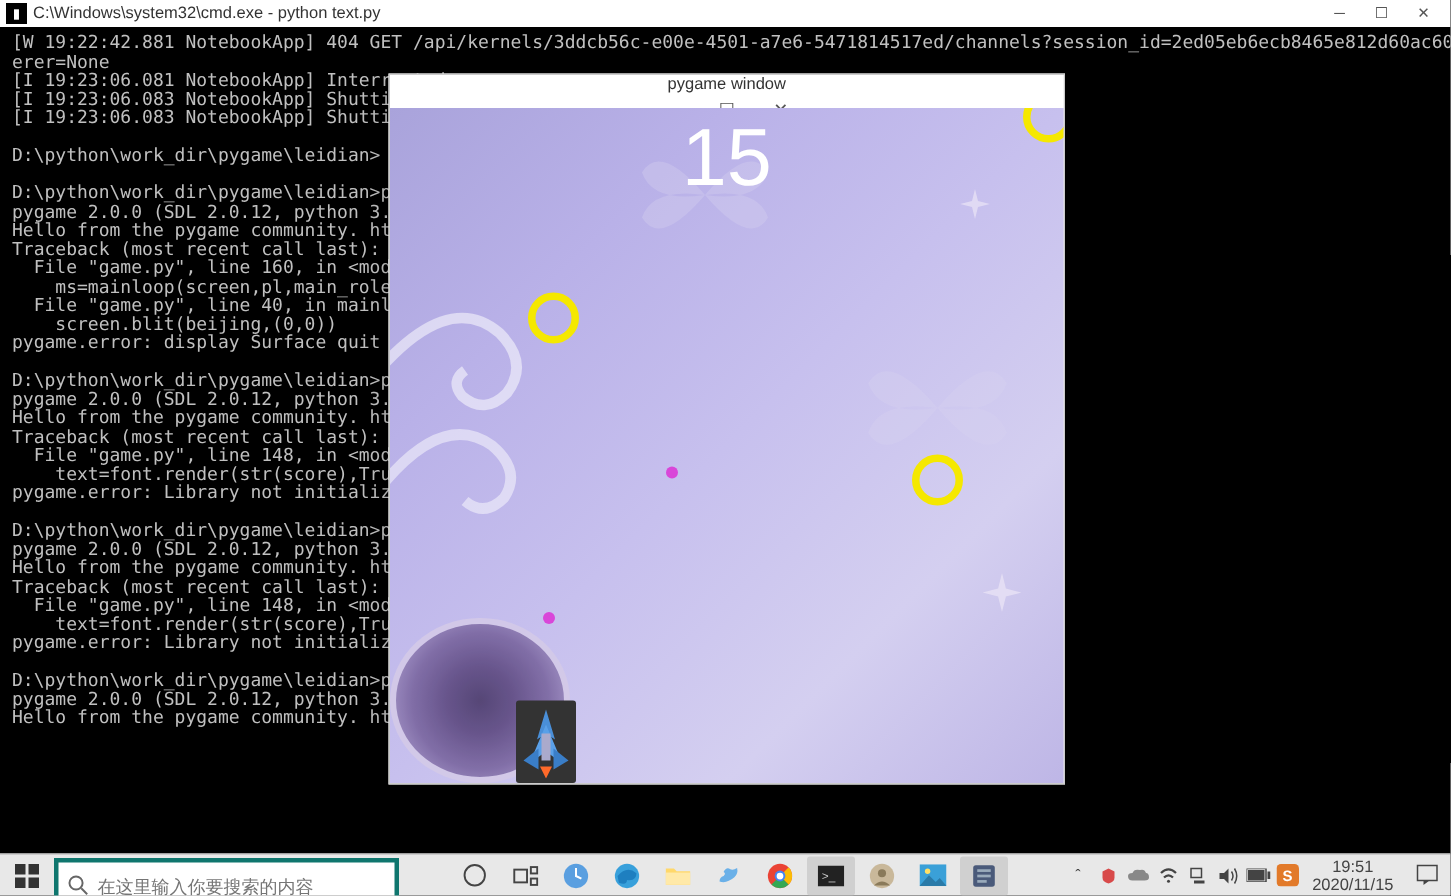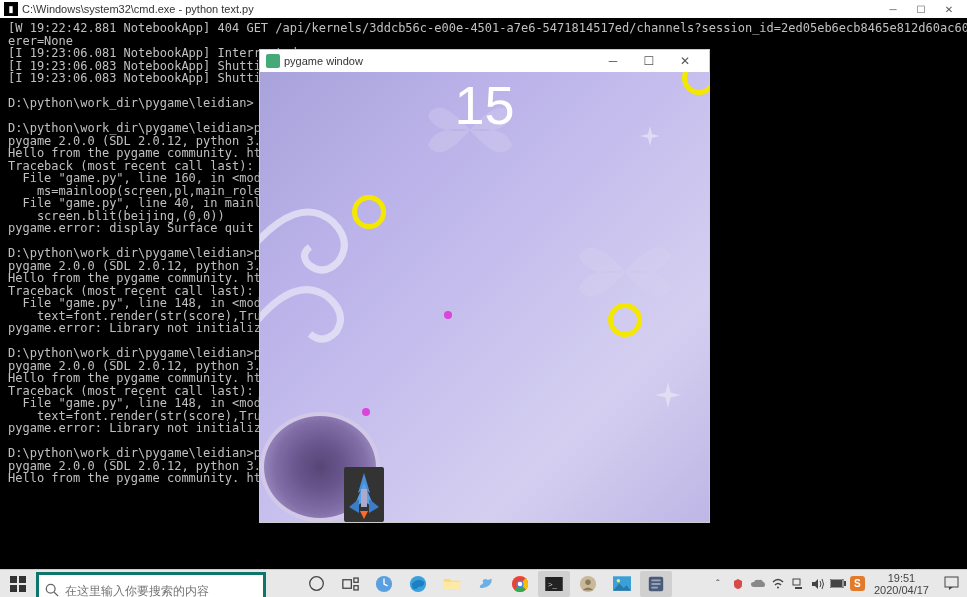--- a/index.html
+++ b/index.html
@@ -10,21 +10,21 @@
     .cmd-titlebar { height: 18px; background: #fff; display: flex; align-items: center; padding: 0 4px; font-size: 11px; color: #333; font-family: 'Segoe UI', sans-serif; }
     .cmd-titlebar .icon { width: 14px; height: 14px; background: #000; margin-right: 4px; display: inline-flex; align-items: center; justify-content: center; color: #fff; font-size: 9px; }
     .cmd-title { flex: 1; }
     .cmd-controls { display: flex; gap: 0; }
     .cmd-ctrl { width: 28px; height: 16px; display: flex; align-items: center; justify-content: center; font-size: 10px; color: #555; cursor: pointer; }
     
     .cmd-body { padding: 4px 8px; color: #c0c0c0; font-size: 12px; line-height: 12.5px; white-space: pre; font-family: 'NSimSun', 'Consolas', monospace; }
     
     
     .pygame-window { position: absolute; top: 49px; left: 259px; width: 451px; height: 474px; background: #fff; border: 1px solid #ccc; box-shadow: 0 4px 18px rgba(0,0,0,0.25); }
-    .pygame-titlebar { height: 22px; background: #fff; display: flex; align-items: center; padding: 0 6px; font-size: 11px; font-family: 'Segoe UI', sans-serif; }
+    .pygame-titlebar { height: 22px; background: #fff; display: flex; align-items: center; padding: 0 6px; font-size: 11px; font-family: 'Segoe UI', sans-serif; flex-direction: column; }
     .pygame-icon { width: 14px; height: 14px; background: #4a7; border-radius: 2px; margin-right: 4px; display: inline-block; }
     .pygame-title { flex: 1; color: #333; }
     .pygame-controls { display: flex; }
     .pygame-ctrl { width: 36px; height: 22px; display: flex; align-items: center; justify-content: center; font-size: 12px; color: #555; cursor: pointer; }
     
     .pygame-canvas { width: 100%; height: calc(100% - 22px); position: relative; overflow: hidden; 
       background: linear-gradient(135deg, #a9a3db 0%, #b9b1e8 25%, #c7c0ee 50%, #d4cff0 75%, #beb6e6 100%);
     }
     .butterfly { position: absolute; opacity: 0.35; }
     .butterfly svg { fill: #d8d3f0; }
@@ -307,21 +307,21 @@
         </svg>
       </div>
     <div class="tray-icon">
         <svg width="15" height="15" viewBox="0 0 15 15">
           <rect x="0" y="0" width="15" height="15" rx="3" fill="#e27a2a"></rect>
           <text x="4" y="11" font-size="10" fill="#fff" font-weight="bold">S</text>
         </svg>
       </div>
     <div class="clock">
       <div>19:51</div>
-      <div>2020/04/17</div>
+      <div>2020/11/15</div>
     </div>
     <div class="notif">
         <svg width="15" height="15" viewBox="0 0 15 15">
           <rect x="1" y="1" width="13" height="10" stroke="#444" fill="none"></rect>
           <path d="M5 11 L5 14 L9 11" fill="#444"></path>
         </svg>
       </div>
   </div>
 </div>
 

